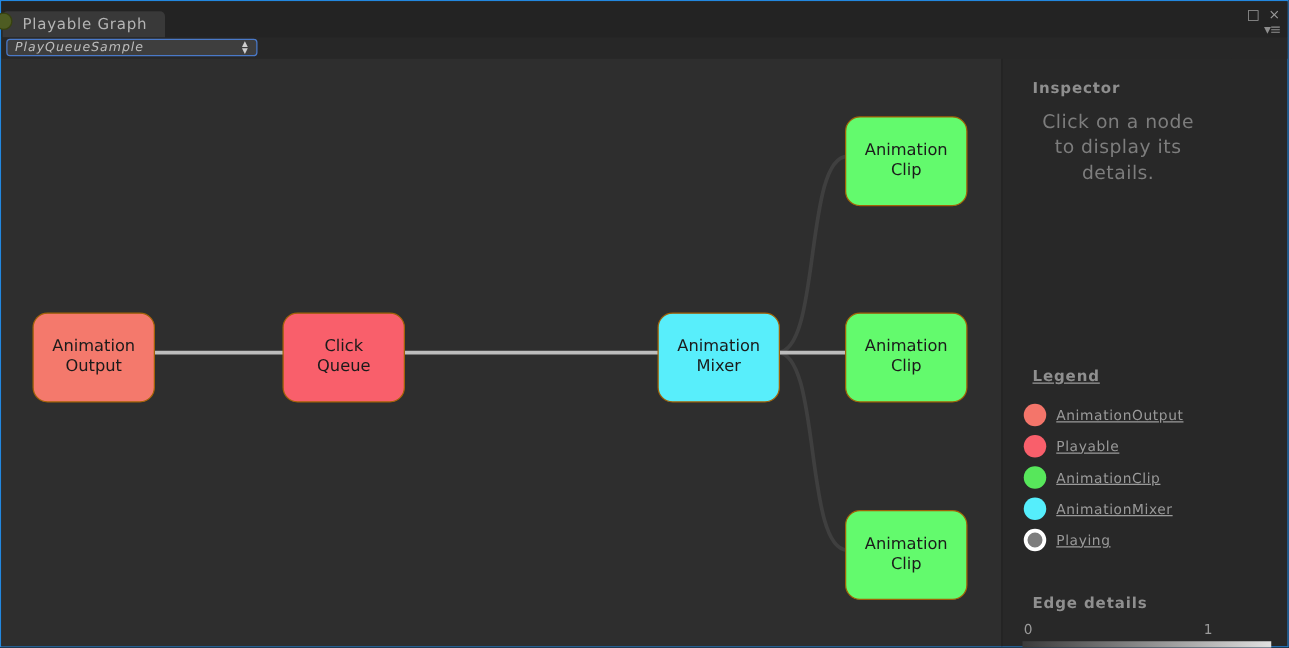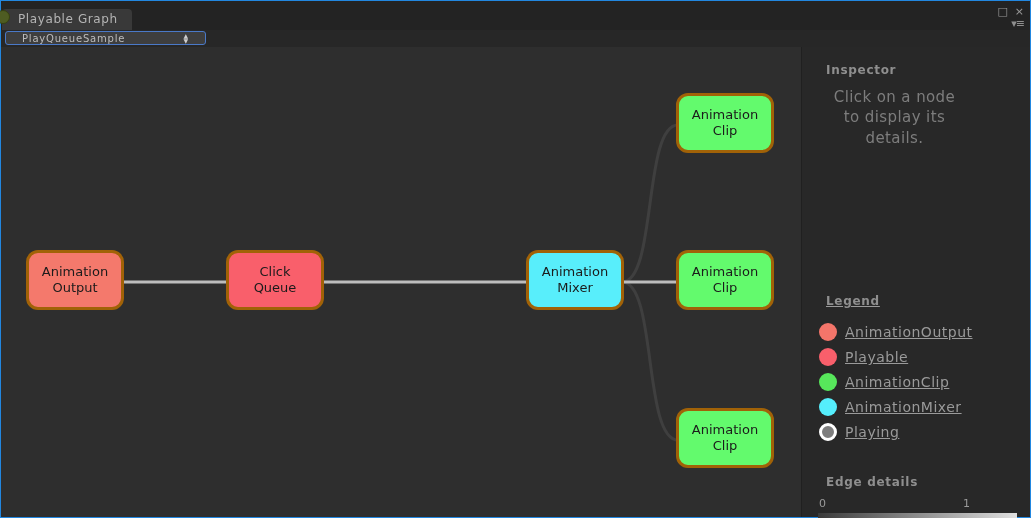--- a/index.html
+++ b/index.html
@@ -24,30 +24,30 @@
   }
   .win-controls { position:absolute; right:6px; top:5px; display:flex; gap:7px; color:#9a9a9a; }
   .win-controls .wc { font-size:11px; line-height:12px; cursor:pointer; }
   .menu-ctrl { position:absolute; right:6px; top:17px; color:#8d8d8d; font-size:11px; line-height:11px; cursor:pointer; letter-spacing:-1px; }
   
   .toolbar { height:17px; background:#272727; position:relative; flex:0 0 auto; }
   .dropdown {
     position:absolute; left:4px; top:1px; width:201px; height:14px;
     background:#3e3e3e; border:1px solid #4a79c8; border-radius:3px;
     display:flex; align-items:center; justify-content:space-between;
-    padding:0 16px; color:#bdbdbd; font-size:10px; letter-spacing:0.8px; cursor:pointer;
+    padding:0 6px; color:#bdbdbd; font-size:10px; letter-spacing:0.8px; cursor:pointer;font-style:italic;
   }
   .dd-arrows { display:flex; flex-direction:column; align-items:center; color:#cfcfcf; }
   .dd-arrows span { font-size:6px; line-height:5px; }
   
   .content { flex:1 1 auto; display:flex; height:470px; }
   .graph { position:relative; width:800px; height:470px; background:#2e2e2e; flex:0 0 auto; }
   .graph svg { position:absolute; left:0; top:0; }
   .node {
-    position:absolute; width:98px; height:60px; border:3px solid #a16207;
+    position:absolute; width:98px; height:72px; border:1px solid #a16207;
     border-radius:12px; display:flex; align-items:center; justify-content:center;
     text-align:center; font-size:13px; color:#1b1b1b; white-space:pre-line;
     line-height:1.25; cursor:pointer;
   }
   .n-output { left:25px;  top:203px; }
   .n-queue  { left:225px; top:203px; }
   .n-mixer  { left:525px; top:203px; }
   .n-clip-top    { left:675px; top:46px;  }
   .n-clip-middle { left:675px; top:203px; }
   .n-clip-bottom { left:675px; top:361px; }
@@ -56,21 +56,21 @@
     width:184px; background:#282828; border-left:1px solid #202020;
     padding:16px 14px 16px 16px; color:#9a9a9a; flex:0 0 auto;
   }
   .section-title { font-size:12px; font-weight:bold; color:#8f8f8f; letter-spacing:0.7px; margin-left:8px; }
   .hint { margin-top:10px; text-align:center; font-size:15px; color:#7d7d7d; line-height:1.35; white-space:pre-line; letter-spacing:0.4px; }
   .legend-section { margin-top:146px;text-decoration:underline; }
   .legend-rows { margin-top:12px; margin-left:1px; }
   .legend-row { display:flex; align-items:center; height:25px; }
   .legend-swatch { width:18px; height:18px; border-radius:50%; flex:0 0 auto; }
   .legend-swatch.ringed { border:3px solid #ffffff; }
-  .legend-label { margin-left:8px; font-size:14px; color:#9a9a9a; letter-spacing:0.5px; }
+  .legend-label { margin-left:8px; font-size:11px; color:#9a9a9a; letter-spacing:0.5px; }
   .edge-weight-section { margin-top:30px; }
   .ew-scale { display:flex; justify-content:space-between; margin-top:8px; font-size:11px; color:#9a9a9a; padding:0 1px; }
   .ew-bar { margin-top:3px; height:22px; width:199px; background:linear-gradient(90deg,#3a3a3a 0%,#e0e0e0 100%); }
 </style>
 </head>
 <body>
 
 <div class="window">
 
   <div class="titlebar">

